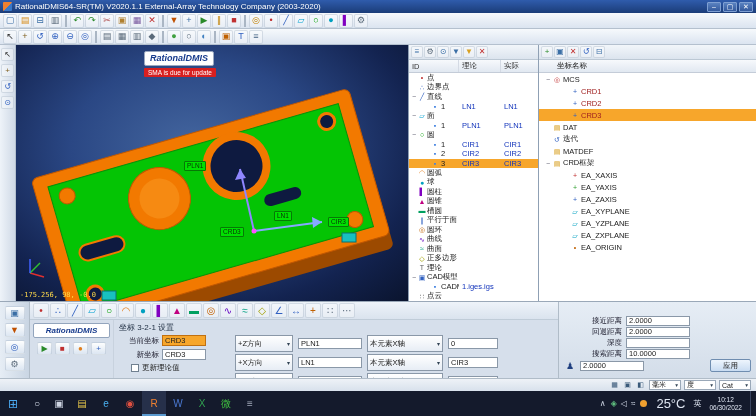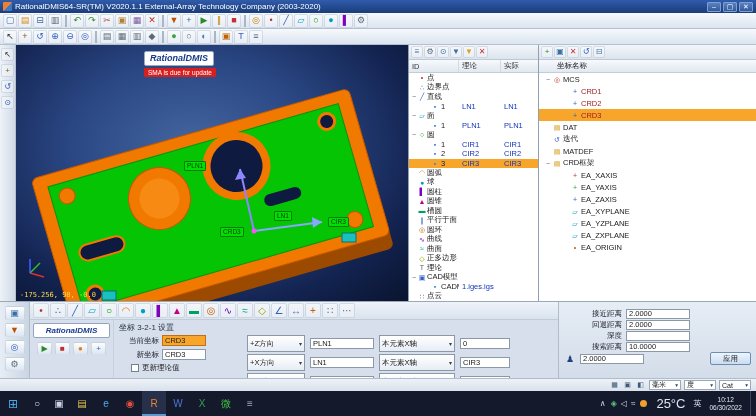--- a/index.html
+++ b/index.html
@@ -56,36 +56,36 @@
 .bp-mid{flex:1;display:flex;flex-direction:column;min-width:0}
 .bp-toolbar{height:18px;display:flex;gap:1px;align-items:center;padding:0 3px;border-bottom:1px solid #c0ccd8;background:linear-gradient(#eef3f9,#dae3ee)}
 .bp-toolbar .tb-icon{width:16px;height:15px;font-size:10px}
 .bp-content{flex:1;display:flex;min-height:0}
 .bp-logocol{width:84px;padding:3px;border-right:1px solid #c8d2de}
 .logo-box{height:15px;background:#fff;border:1px solid #93a5bd;color:#163a8c;font-weight:bold;font-style:italic;font-size:8px;display:flex;align-items:center;justify-content:center;border-radius:2px}
 .logo-icons{display:flex;gap:3px;margin-top:4px;justify-content:center}
 .logo-icons .tb-icon{width:15px;height:13px;font-size:8px;background:linear-gradient(#fdfefe,#dce6f2)}
 .bp-form{flex:1;padding:2px 5px;min-width:0}
 .form-title{font-size:8px;color:#1d2c40;margin-bottom:2px}
-.form-body{display:flex;gap:12px}
+.form-body{display:flex;}
 .form-left{width:116px;flex:0 0 auto}
 .fl-row{display:flex;align-items:center;gap:3px;margin-bottom:3px}
 .fl-label{width:40px;font-size:7.5px;text-align:right;color:#223;flex:0 0 auto}
 .field{height:11px;background:#fff;border:1px solid #8a98a8;font-size:7.5px;padding:0 2px;display:flex;align-items:center;min-width:44px}
 .field.orange{background:#f7a62b;border-color:#c07010}
 .chk-row{display:flex;align-items:center;gap:3px;font-size:7.5px;margin-top:3px;margin-left:12px}
 .chk{width:8px;height:8px;background:#fff;border:1px solid #708090;display:inline-block}
 .form-right{flex:1;min-width:0}
 .dir-row{display:flex;gap:5px;margin-bottom:2px;align-items:center}
 .dd{height:17px;background:linear-gradient(#fff,#e7edf5);border:1px solid #8a98a8;font-size:7.5px;padding:0 2px;display:flex;align-items:center;justify-content:space-between;gap:2px}
 .dd .arr{font-size:6px;color:#345}
 .dd.w58{width:58px}.field.w64{width:64px}.dd.w76{width:76px}.field.w50{width:50px}
 .btn-row{display:flex;gap:8px;margin-top:3px}
 .btn{height:13px;padding:0 9px;background:linear-gradient(#fdfefe,#dae3ee);border:1px solid #8a98a8;border-radius:2px;font-size:7.5px;display:flex;align-items:center;white-space:nowrap}
-.bp-fields{width:198px;border-left:1px solid #b0bcc8;padding:6px 5px;display:flex;flex-direction:column;gap:1px;background:linear-gradient(#e6edf5,#d3dde9)}
+.bp-fields{width:198px;border-left:1px solid #b0bcc8;padding:13px 5px;display:flex;flex-direction:column;gap:1px;background:linear-gradient(#e6edf5,#d3dde9)}
 .pf-row{display:flex;align-items:center;gap:4px;height:11px}
 .pf-label{width:58px;text-align:right;font-size:7.5px;color:#223;flex:0 0 auto}
 .pf-field{width:64px;height:10px;background:#fff;border:1px solid #8a98a8;font-size:7.5px;padding:0 2px;display:flex;align-items:center;position:relative}
 .pf-field.dd-look::after{content:"▾";position:absolute;right:1px;top:1px;font-size:6px;color:#456}
 .person-icon{width:12px;text-align:center;font-size:9px;color:#204080;flex:0 0 auto}
 .apply-btn{margin-left:auto;height:13px;padding:0 12px;background:linear-gradient(#eef5fd,#c9dcf2);border:1px solid #6f8db0;border-radius:2px;font-size:7.5px;display:flex;align-items:center}
 
 .statusbar{height:13px;background:linear-gradient(#eef2f7,#d8e1ec);border-top:1px solid #b0bcc8;display:flex;align-items:center;justify-content:flex-end;gap:3px;padding:0 5px;font-size:7px;flex:0 0 auto}
 .sb-icon{width:11px;height:10px;display:flex;align-items:center;justify-content:center;color:#3a5a7a;font-size:7px}
 .sb-combo{height:10px;background:#fff;border:1px solid #9aa8b8;display:flex;align-items:center;justify-content:space-between;gap:3px;padding:0 2px;min-width:32px}

